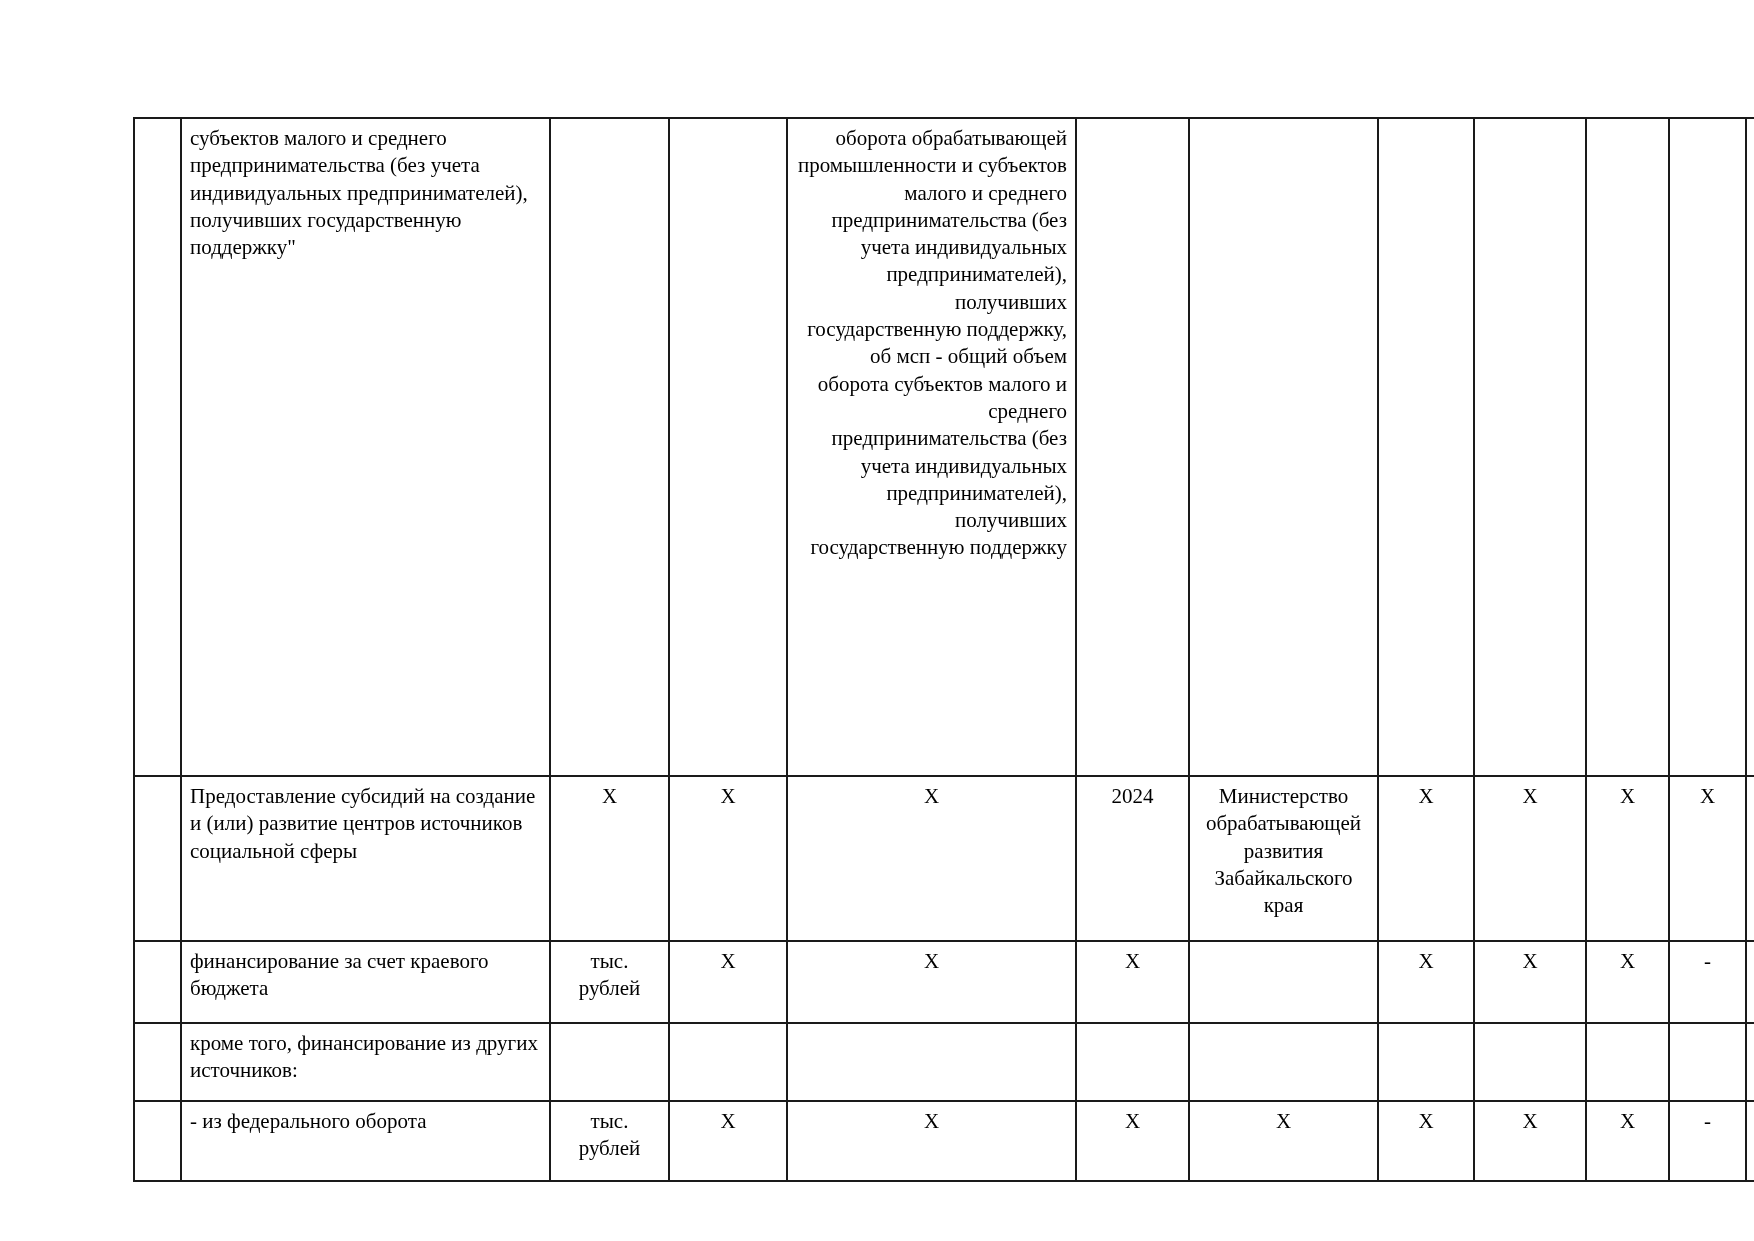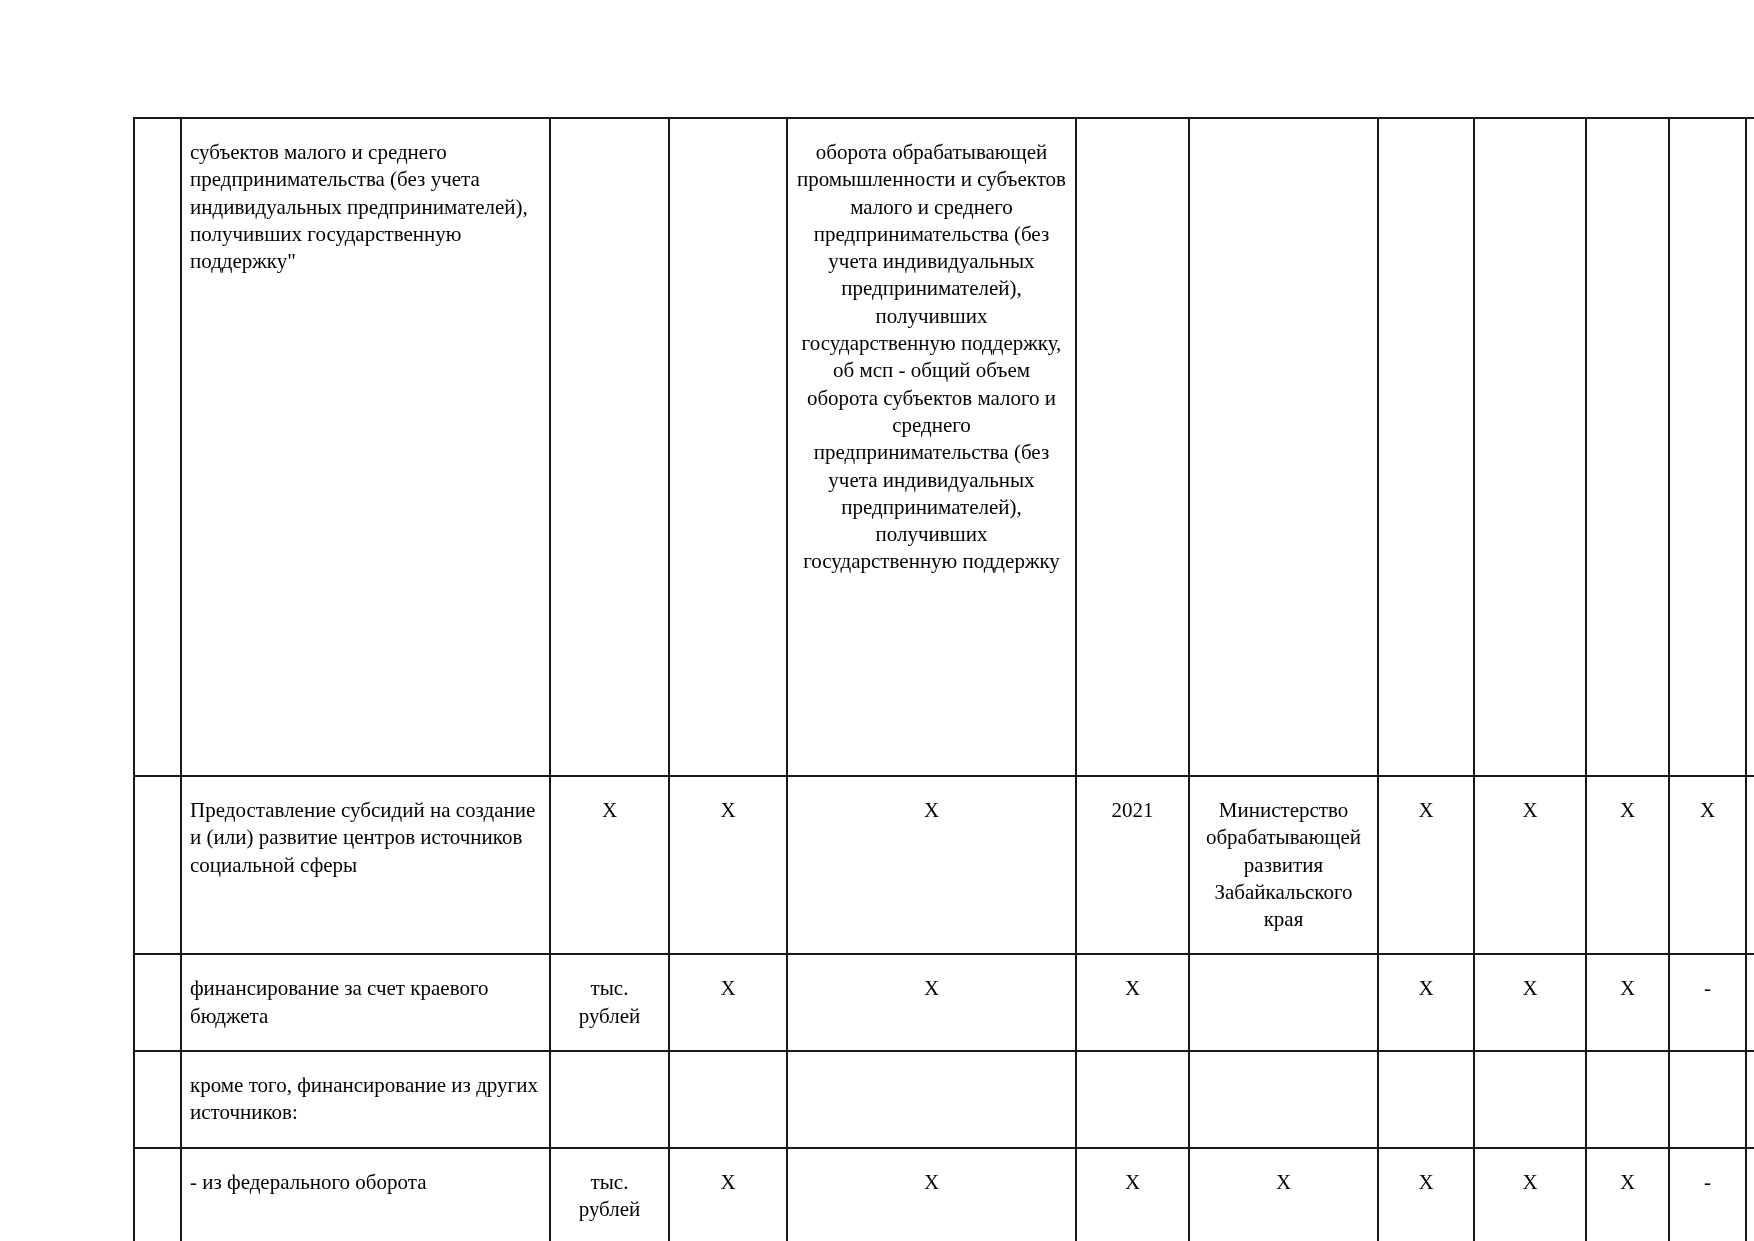--- a/index.html
+++ b/index.html
@@ -20,31 +20,31 @@
     left: 133px;
     top: 117px;
     border-collapse: collapse;
     table-layout: fixed;
     width: 1697px;
     background: #ffffff;
   }
   .doc-table td {
     border: 2px solid #1a1a1a;
     vertical-align: top;
-    padding: 20px 8px;
+    padding: 6px 8px;
     font-size: 21px;
     line-height: 1.3;
     white-space: pre-line;
     overflow: hidden;
     word-wrap: break-word;
   }
   .c { text-align: center; }
   .l { text-align: left; padding-right: 30px; }
   .loose { line-height: 1.55; }
-  .mid { line-height: 1.35; padding-top: 8px; }
+  .mid { line-height: 1.35; padding-top: 8px; text-align: right; }
   tr.r1 { height: 658px; }
   tr.r2 { height: 165px; }
   tr.r3 { height: 82px; }
   tr.r4 { height: 78px; }
   tr.r5 { height: 80px; }
 </style>
 </head>
 <body>
 
 <table class="doc-table">
@@ -77,21 +77,21 @@
       <td class="c"></td>
       <td class="c"></td>
       <td class="c"></td>
     </tr>
     <tr class="r2">
       <td class="c"></td>
       <td class="l">Предоставление субсидий на создание и (или) развитие центров источников социальной сферы</td>
       <td class="c">X</td>
       <td class="c">X</td>
       <td class="c">X</td>
-      <td class="c">2021</td>
+      <td class="c">2024</td>
       <td class="c">Министерство обрабатывающей развития Забайкальского края</td>
       <td class="c">X</td>
       <td class="c">X</td>
       <td class="c">X</td>
       <td class="c">X</td>
       <td class="c"></td>
     </tr>
     <tr class="r3">
       <td class="c"></td>
       <td class="l">финансирование за счет краевого бюджета</td>

